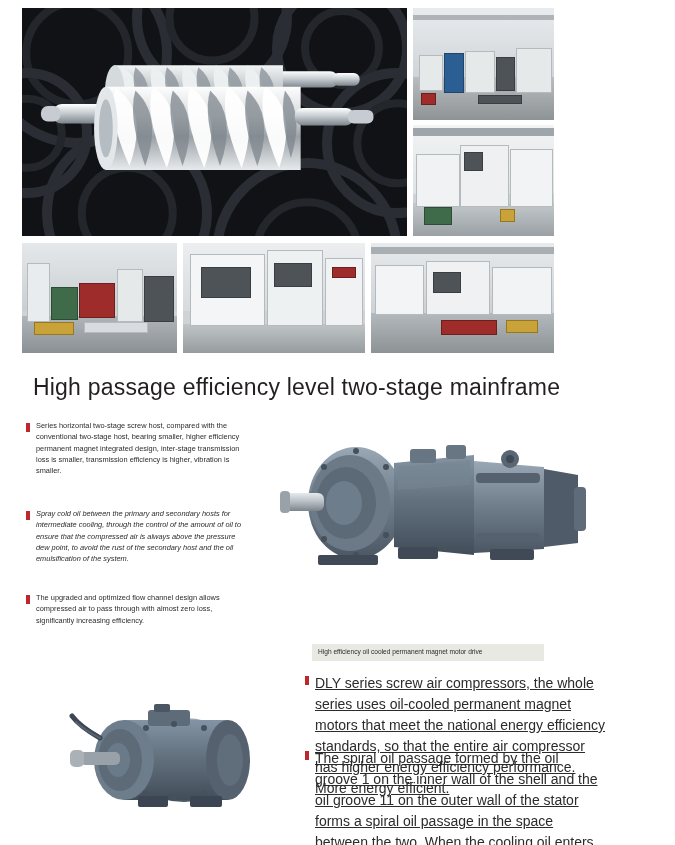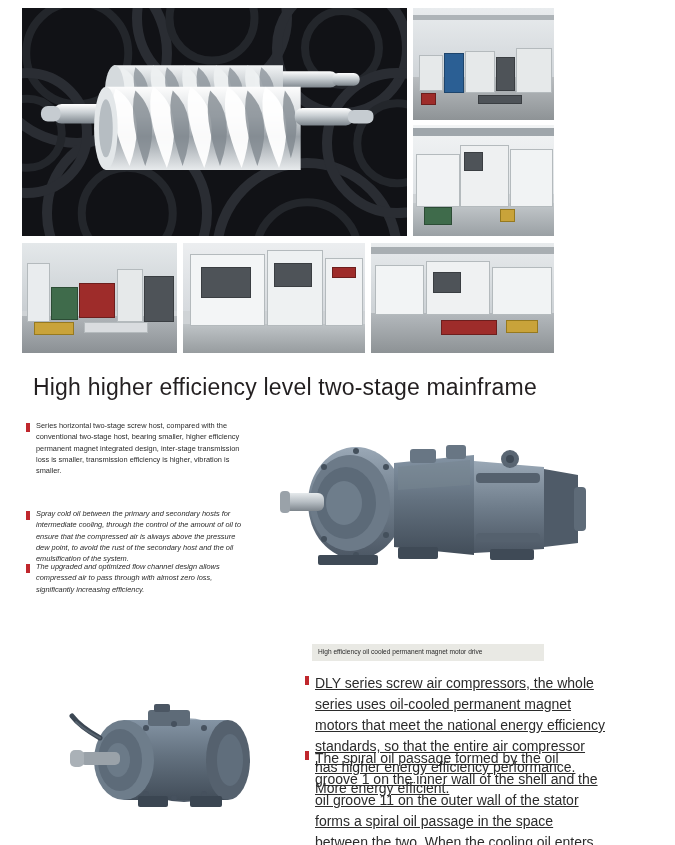--- a/index.html
+++ b/index.html
@@ -112,21 +112,21 @@
     flex: 0 0 auto;
   }
   .bullet .btext {
     font-size: 7.4px;
     line-height: 1.52;
     color: #2b2b2b;
   }
 
   .b1 { left: 26px; top: 420px; width: 215px; }
   .b2 { left: 26px; top: 508px; width: 215px; font-style: italic; }
-  .b3 { left: 26px; top: 561px; width: 215px; font-style: italic; }
+  .b3 { left: 26px; top: 592px; width: 215px; }
   .b4 { left: 305px; top: 673px; width: 300px; }
   .b5 { left: 305px; top: 748px; width: 300px; }
 
   .b4 .btext, .b5 .btext { font-size: 14px; line-height: 1.5; text-decoration: underline; }
 
   
   .caption-box {
     position: absolute;
     left: 312px;
     top: 644px;
@@ -293,21 +293,21 @@
       <div class="mach" style="left:2%; top:20%; width:26%; height:44%; background:#f2f4f5;"></div>
       <div class="mach" style="left:30%; top:16%; width:34%; height:48%; background:#eff1f2;"></div>
       <div class="mach dark" style="left:34%; top:26%; width:14%; height:18%;"></div>
       <div class="mach" style="left:66%; top:22%; width:32%; height:42%; background:#f1f3f4;"></div>
       <div class="mach red" style="left:38%; top:70%; width:30%; height:12%;"></div>
       <div class="mach yellow" style="left:74%; top:70%; width:16%; height:10%;"></div>
     </div>
   </div>
 </div>
 
-<div class="headline">High higher efficiency level two-stage mainframe</div>
+<div class="headline">High passage efficiency level two-stage mainframe</div>
 
 <div class="bullet b1">
   <div class="marker"></div>
   <div class="btext">Series horizontal two-stage screw host, compared with the conventional two-stage host, bearing smaller, higher efficiency permanent magnet integrated design, inter-stage transmission loss is smaller, transmission efficiency is higher, vibration is smaller.</div>
 </div>
 
 <div class="bullet b2">
   <div class="marker"></div>
   <div class="btext">Spray cold oil between the primary and secondary hosts for intermediate cooling, through the control of the amount of oil to ensure that the compressed air is always above the pressure dew point, to avoid the rust of the secondary host and the oil emulsification of the system.</div>
 </div>

